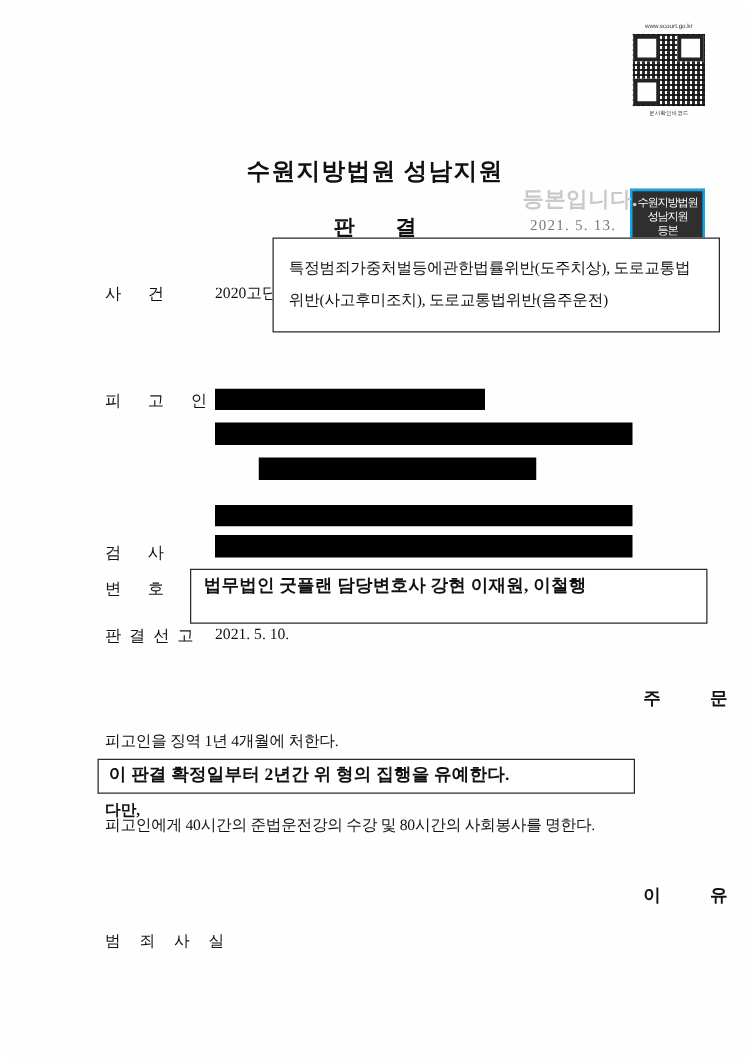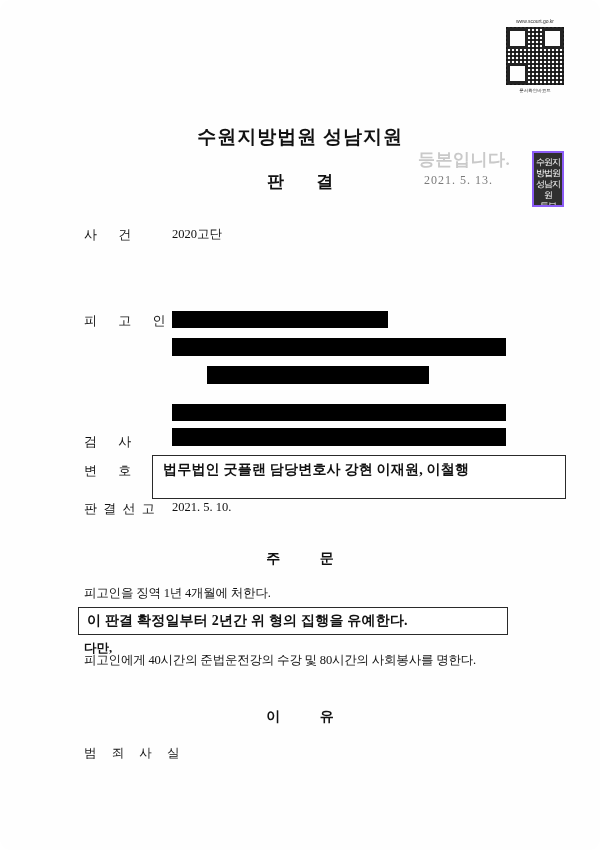--- a/index.html
+++ b/index.html
@@ -73,23 +73,23 @@
     margin-top: 2px;
     color: #333;
     font-family: "Liberation Sans", sans-serif;
   }
 
   
   .seal {
     position: absolute;
     top: 151px;
     right: 36px;
-    width: 32px;
+    width: 60px;
     height: 56px;
-    border: 2px solid #8b5cf6;
+    border: 2px solid #0ea5e9;
     background: #2f2f2f;
     color: #fff;
     font-size: 9px;
     line-height: 11px;
     letter-spacing: -1px;
     text-align: center;
     padding-top: 4px;
     box-sizing: border-box;
     font-family: "Liberation Sans", sans-serif;
     overflow: hidden;
@@ -186,21 +186,21 @@
     font-weight: bold;
     line-height: 28px;
     padding-left: 10px;
     letter-spacing: 0.2px;
   }
 
   
   .section-head {
     position: absolute;
     left: 0; right: 0;
-    text-align: center;
+    text-align: right;
     font-size: 14px;
     font-weight: bold;
     letter-spacing: 18px;
     text-indent: 18px;
     font-family: Liberation Serif, serif;
   }
 
   
   .body-line {
     position: absolute;
@@ -263,20 +263,21 @@
   </div>
 
   <div class="copy-mark">등본입니다.</div>
   <div class="copy-date">2021.  5.  13.</div>
 
   <div class="doc-title">판    결</div>
 
   <div class="row-label" style="top:226px;">사      건</div>
   <div class="row-value" style="top:226px;">2020고단</div>
 
+  <div class="charge-box">특정범죄가중처벌등에관한법률위반(도주치상),  도로교통법위반(사고후미조치),   도로교통법위반(음주운전)</div>
 
   <div class="row-label" style="top:312px;">피  고  인</div>
 
   <div class="redact" style="top:311px; left:172px; width:216px; height:17px;"></div>
   <div class="redact" style="top:338px; left:172px; width:334px; height:18px;"></div>
   <div class="redact" style="top:366px; left:207px; width:222px; height:18px;"></div>
   <div class="redact" style="top:404px; left:172px; width:334px; height:17px;"></div>
 
   <div class="row-label" style="top:433px;">검      사</div>
   <div class="redact" style="top:428px; left:172px; width:334px; height:18px;"></div>

